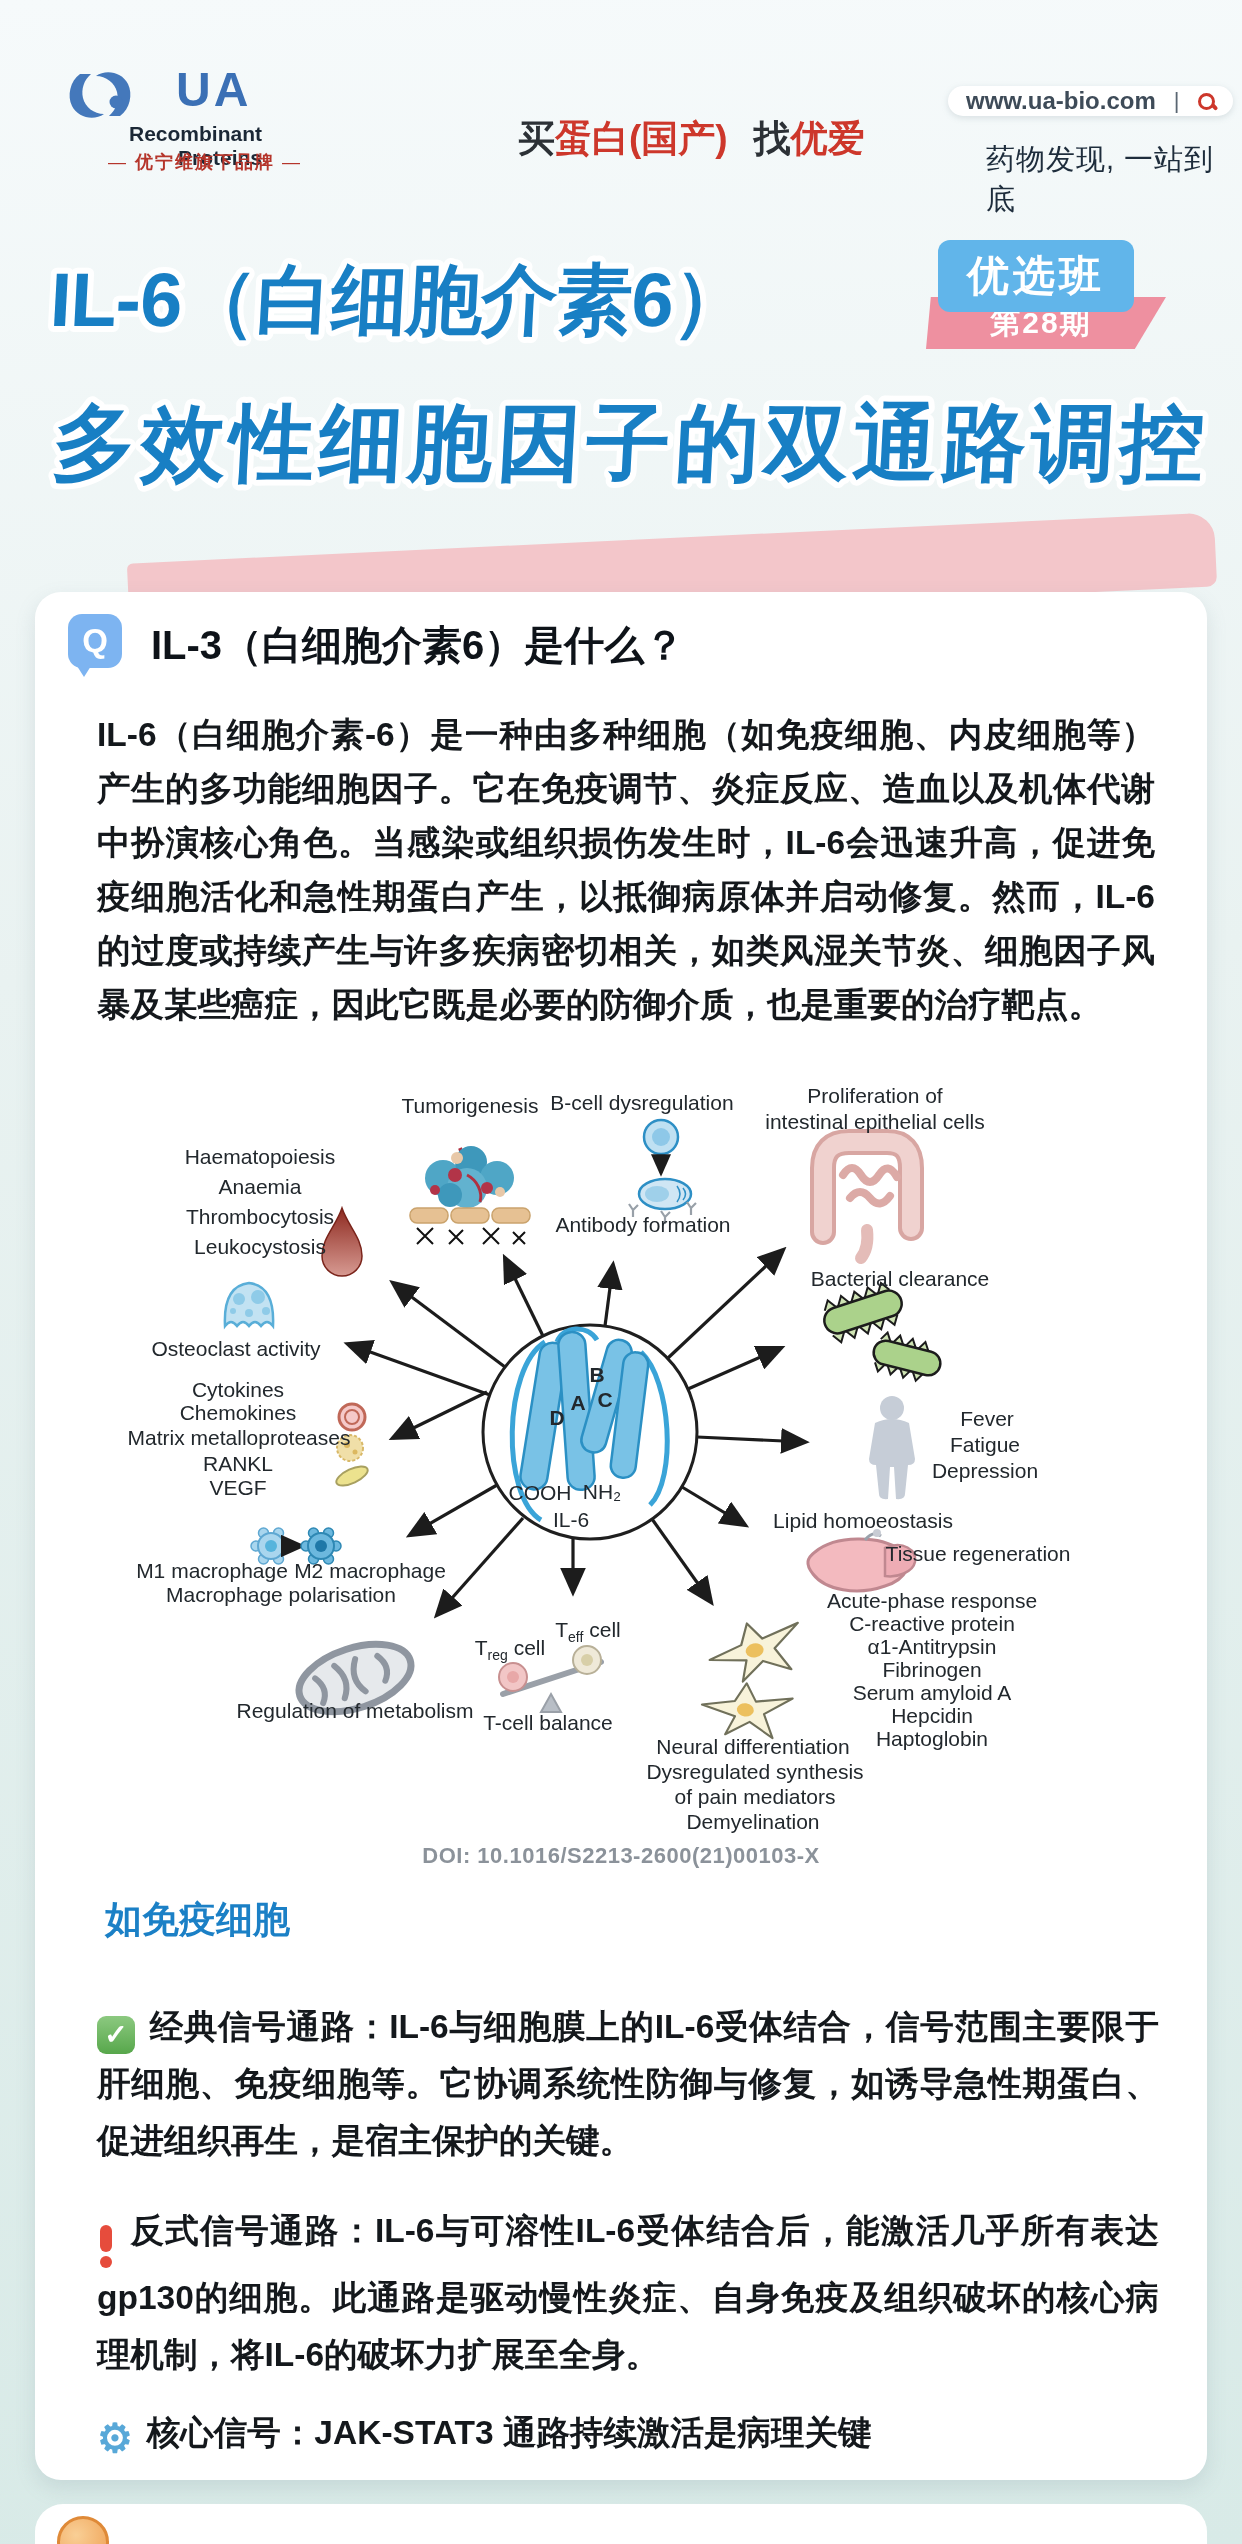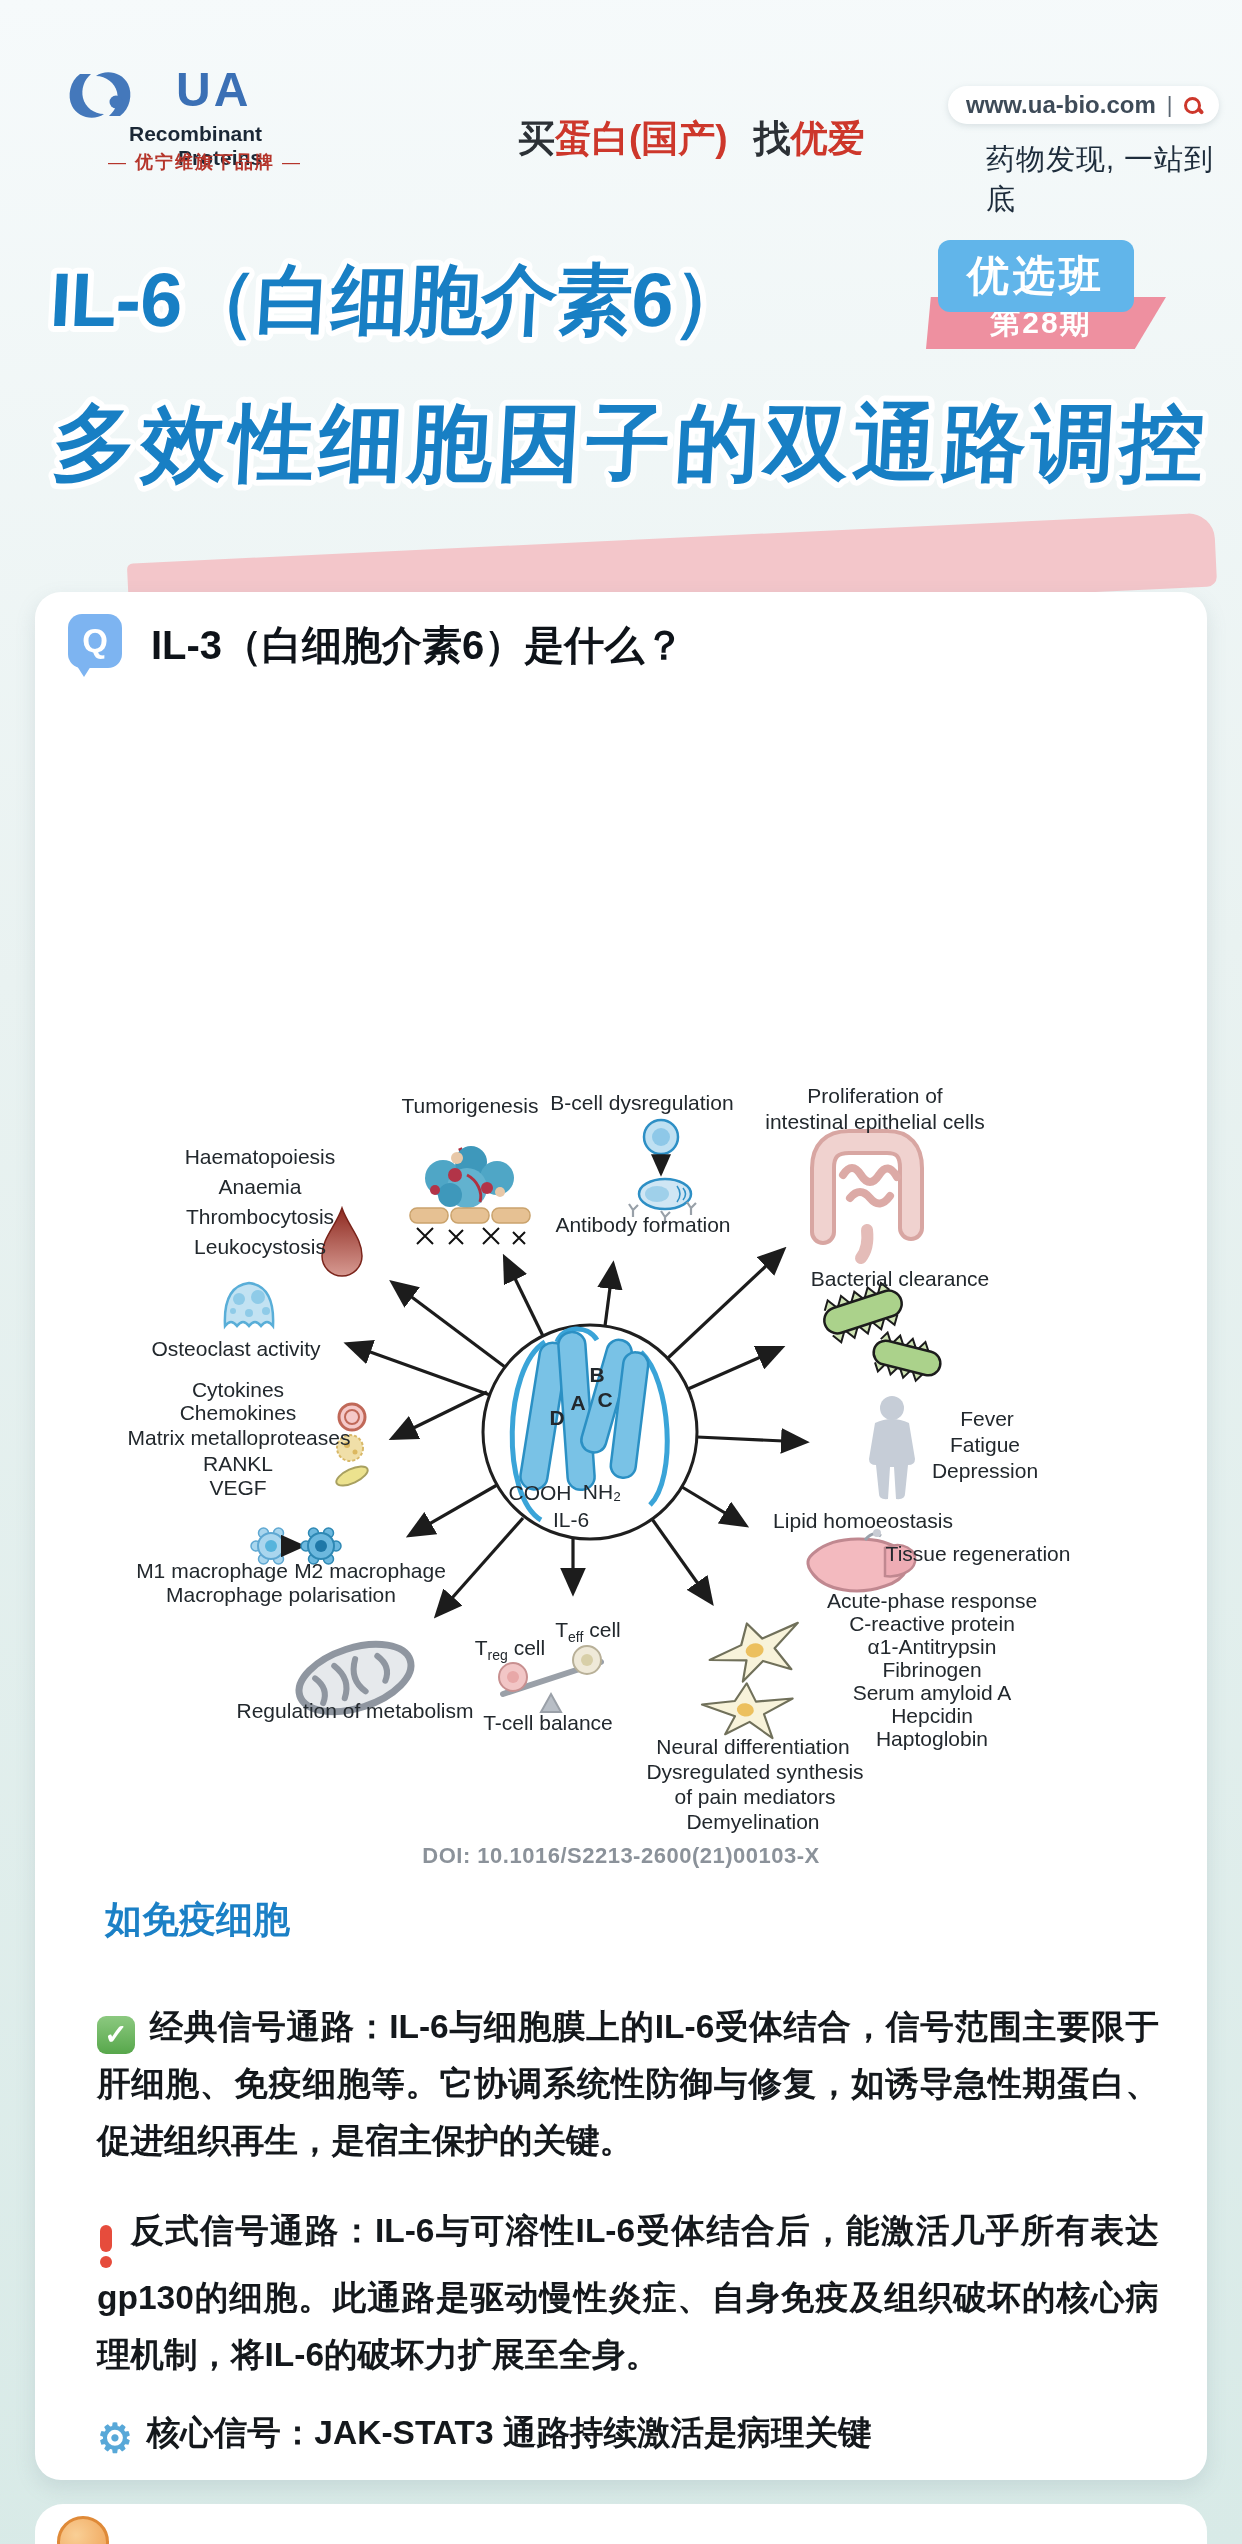--- a/index.html
+++ b/index.html
@@ -9,22 +9,22 @@
   
   .logo-mark{position:absolute;left:62px;top:68px;width:100px;height:54px;}
   .logo-ua{position:absolute;left:176px;top:62px;font-size:48px;font-weight:800;color:#3b70b5;letter-spacing:3px;}
   .logo-sub{position:absolute;left:52px;top:122px;width:210px;text-align:right;font-size:21px;font-weight:600;color:#1b2836;}
   .logo-tagline{position:absolute;left:52px;top:150px;width:210px;text-align:center;font-size:18px;font-weight:700;color:#b5352b;letter-spacing:2px;white-space:nowrap;margin-left:48px;}
   .logo-tagline .dash{color:#b5352b;font-weight:400;}
   .slogan{position:absolute;left:518px;top:114px;font-size:37px;font-weight:800;white-space:nowrap;}
   .slogan .dark{color:#2c3136;}
   .slogan .red{color:#cd372b;}
   .slogan .gap{display:inline-block;width:26px;}
-  .site-pill{position:absolute;left:948px;top:86px;height:38px;background:#fff;border-radius:20px;
-    display:flex;align-items:center;gap:11px;padding:0 18px;box-shadow:0 2px 6px rgba(130,150,160,.25);}
+  .site-pill{position:absolute;left:948px;top:86px;height:30px;background:#fff;border-radius:20px;
+    display:flex;align-items:center;gap:18px;padding:0 18px;box-shadow:0 2px 6px rgba(130,150,160,.25);}
   .site-url{font-size:24px;font-weight:600;color:#3e4b58;}
   .site-sep{font-size:22px;color:#5a6672;}
   .mag-icon{position:relative;width:17px;height:17px;display:inline-block;}
   .mag-icon::before{content:"";position:absolute;left:0;top:0;width:11px;height:11px;border:3.5px solid #cd372b;border-radius:50%;}
   .mag-icon::after{content:"";position:absolute;left:13px;top:12px;width:7px;height:4px;background:#cd372b;border-radius:2px;transform:rotate(45deg);}
   .right-tagline{position:absolute;left:986px;top:140px;font-size:29px;font-weight:400;color:#1e2d3c;letter-spacing:1px;}
   
   .title1{position:absolute;left:30px;top:232px;overflow:visible;}
   .title2{position:absolute;left:30px;top:376px;overflow:visible;}
   .title1 text,.title2 text{fill:#187fc4;stroke:#ffffff;stroke-width:12px;paint-order:stroke;stroke-linejoin:round;
@@ -95,20 +95,21 @@
   <div class="badge-bottom">第28期</div>
   <svg class="title2" width="1212" height="132">
     <text x="26" y="96" font-size="84" letter-spacing="5" transform="skewX(-3)">多效性细胞因子的双通路调控</text>
   </svg>
 
   <div class="pink-wedge"></div>
 
   <div class="card">
     <div class="q-icon">Q</div>
     <h2 class="card-heading">IL-3（白细胞介素6）是什么？</h2>
+    <p class="intro-para">IL-6（白细胞介素-6）是一种由多种细胞（如免疫细胞、内皮细胞等）产生的多功能细胞因子。它在免疫调节、炎症反应、造血以及机体代谢中扮演核心角色。当感染或组织损伤发生时，IL-6会迅速升高，促进免疫细胞活化和急性期蛋白产生，以抵御病原体并启动修复。然而，IL-6的过度或持续产生与许多疾病密切相关，如类风湿关节炎、细胞因子风暴及某些癌症，因此它既是必要的防御介质，也是重要的治疗靶点。</p>
 
     <svg class="diagram" width="1030" height="760" viewBox="0 0 1030 760">
       <defs>
         <marker id="ah" markerWidth="9" markerHeight="8" refX="7.5" refY="4" orient="auto">
           <path d="M0,0 L9,4 L0,8 Z" fill="#1c1c1c"></path>
         </marker>
         <linearGradient id="dropG" x1="0" y1="0" x2="0" y2="1">
           <stop offset="0" stop-color="#8e2a20"></stop>
             <stop offset="1" stop-color="#d79a92"></stop>
         </linearGradient>

